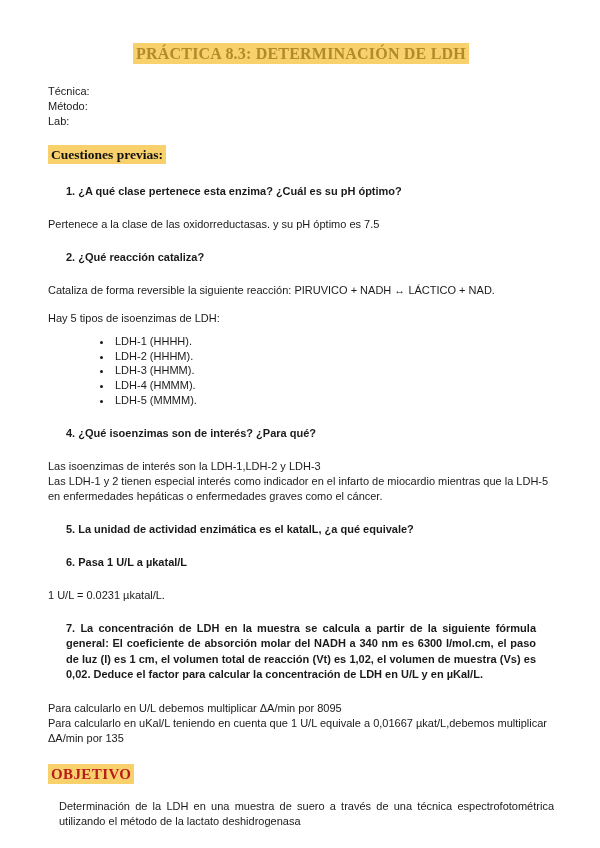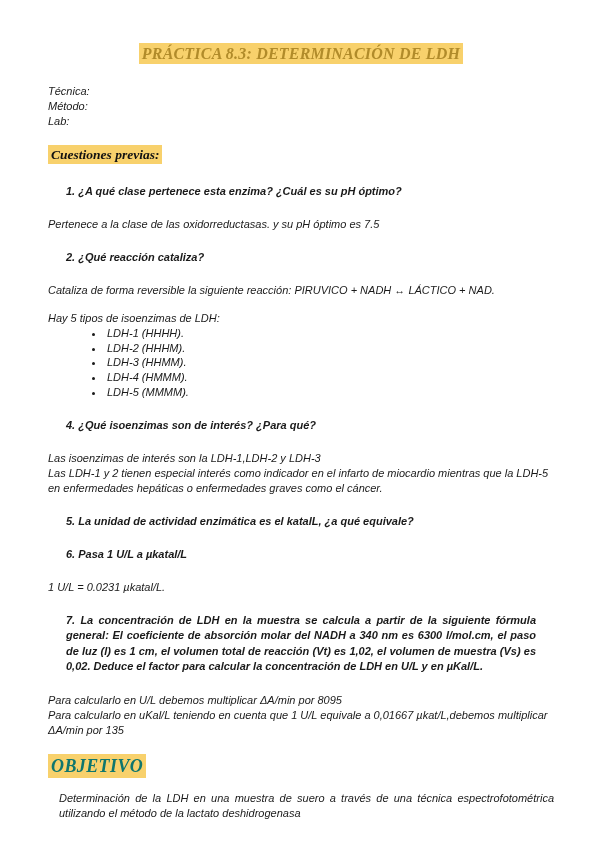--- a/index.html
+++ b/index.html
@@ -12,21 +12,20 @@
     width: 600px;
     height: 848px;
     box-sizing: border-box;
     padding: 46px 46px 0 48px;
     background: #ffffff;
     font-family: "Liberation Sans", "DejaVu Sans", sans-serif;
     font-size: 11px;
     line-height: 15px;
     color: #1a1a1a;
     overflow: hidden;
-    font-style: italic;
   }
   .hl {
     background: #F8D16C;
     padding: 2px 3px;
   }
   .title-row {
     text-align: center;
     margin: 0 0 21px 0;
   }
   .title {
@@ -42,35 +41,35 @@
     font-family: "Liberation Serif", "DejaVu Serif", serif;
     font-weight: bold;
     font-size: 13.5px;
     line-height: 22px;
     color: #111111;
   }
   h2.objetivo {
     margin: 16px 0 0 0;
     font-family: "Liberation Serif", "DejaVu Serif", serif;
     font-weight: bold;
-    font-size: 18px;
+    font-size: 15px;
     line-height: 24px;
     letter-spacing: 0.4px;
-    color: #0f766e;
+    color: #b91c1c;
   }
   .qblock { margin: 13px 0 0 0; }
   .q {
     margin: 18px;
     font-weight: bold;
   }
   .a { margin: 0; }
   .just { text-align: justify; }
   .q7 { line-height: 15.5px; }
   ul.bullets {
-    margin: 0;
+    margin: 8px;
     padding: 0 0 0 57px;
     list-style: disc;
   }
   ul.bullets li {
     line-height: 14.7px;
     padding-left: 2px;
   }
   .objetivo-para { margin: 13px 0 0 11px; }
 </style>
 </head>

